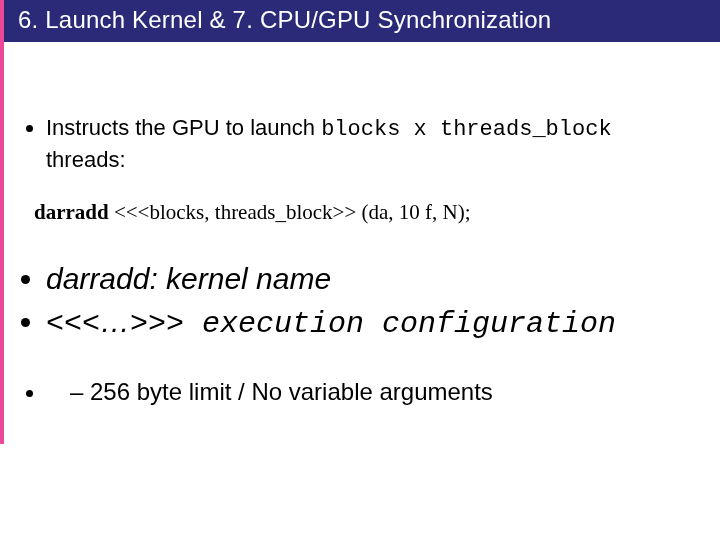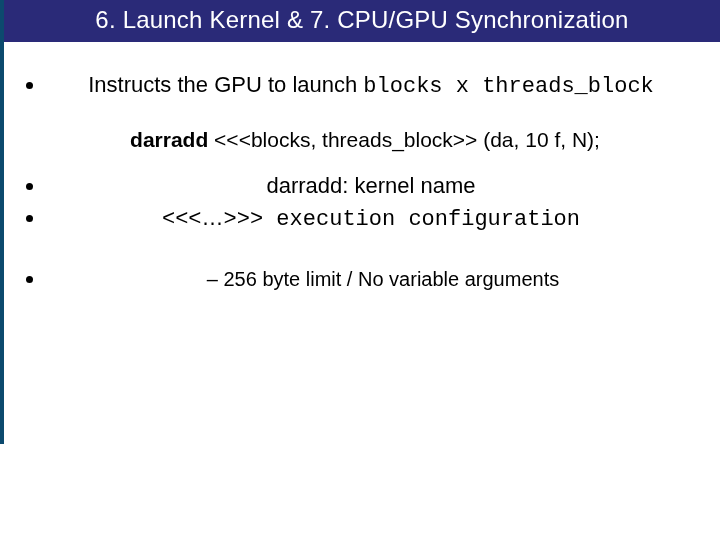--- a/index.html
+++ b/index.html
@@ -9,96 +9,98 @@
     height: 540px;
     background: #fff;
     font-family: Arial, Helvetica, sans-serif;
     color: #000;
     overflow: hidden;
   }
   .slide {
     width: 720px;
     height: 444px;
     position: relative;
-    border-left: 4px solid #0c4a6e;
+    border-left: 4px solid #ec4899;
     box-sizing: border-box;
-    text-align: center;
   }
   .titlebar {
     background: #2a2a78;
     color: #fff;
     font-size: 24px;
     padding: 6px 14px 8px 14px;
     letter-spacing: 0.2px;
   }
   .body {
     padding: 28px 24px 0 24px;
   }
   ul.top {
     margin: 0 0 24px 0;
     padding-left: 18px;
   }
   ul.top > li {
     font-size: 22px;
     line-height: 1.35;
     margin-bottom: 4px;
+    margin-top: 43px;
   }
   .mono {
     font-family: "Courier New", Courier, monospace;
   }
   .codeblock {
-    font-family: Liberation Sans, sans-serif;
+    font-family: Liberation Serif, serif;
     font-size: 21px;
     line-height: 1.35;
-    margin: 8px 0 16px 6px;
+    margin: 8px 0 30px 6px;
     white-space: nowrap;
   }
   .codeblock .kw {
     font-weight: bold;
   }
   ul.bottom {
     margin: 0 0 28px 0;
     padding-left: 18px;
   }
   ul.bottom > li {
-    font-size: 22px;
+    font-size: 30px;
     line-height: 1.45;
+    font-style: italic;
   }
   ul.args {
     margin: 0;
     padding-left: 18px;
   }
   ul.args > li {
     font-size: 22px;
     line-height: 1.4;
   }
   ul.sub {
     list-style: none;
     margin: 4px 0 0 0;
     padding-left: 24px;
   }
   ul.sub > li {
-    font-size: 20px;
+    font-size: 24px;
     line-height: 1.4;
   }
   ul.sub > li::before {
     content: "– ";
   }
 </style>
 </head>
 <body>
 
 <div class="slide">
   <div class="titlebar">6. Launch Kernel &amp; 7. CPU/GPU Synchronization</div>
 
   <div class="body">
 
     <ul class="top">
       <li>
         <span>Instructs the GPU to launch </span><span class="mono">blocks x threads_block</span><br>
+        <span>threads:</span>
       </li>
     </ul>
 
     <div class="codeblock">
       <div><span class="kw">darradd</span><span> &lt;&lt;&lt;blocks, threads_block&gt;&gt; (da, 10 f, N);</span></div>
     </div>
 
     <ul class="bottom">
       <li>darradd: kernel name</li>
       <li>

